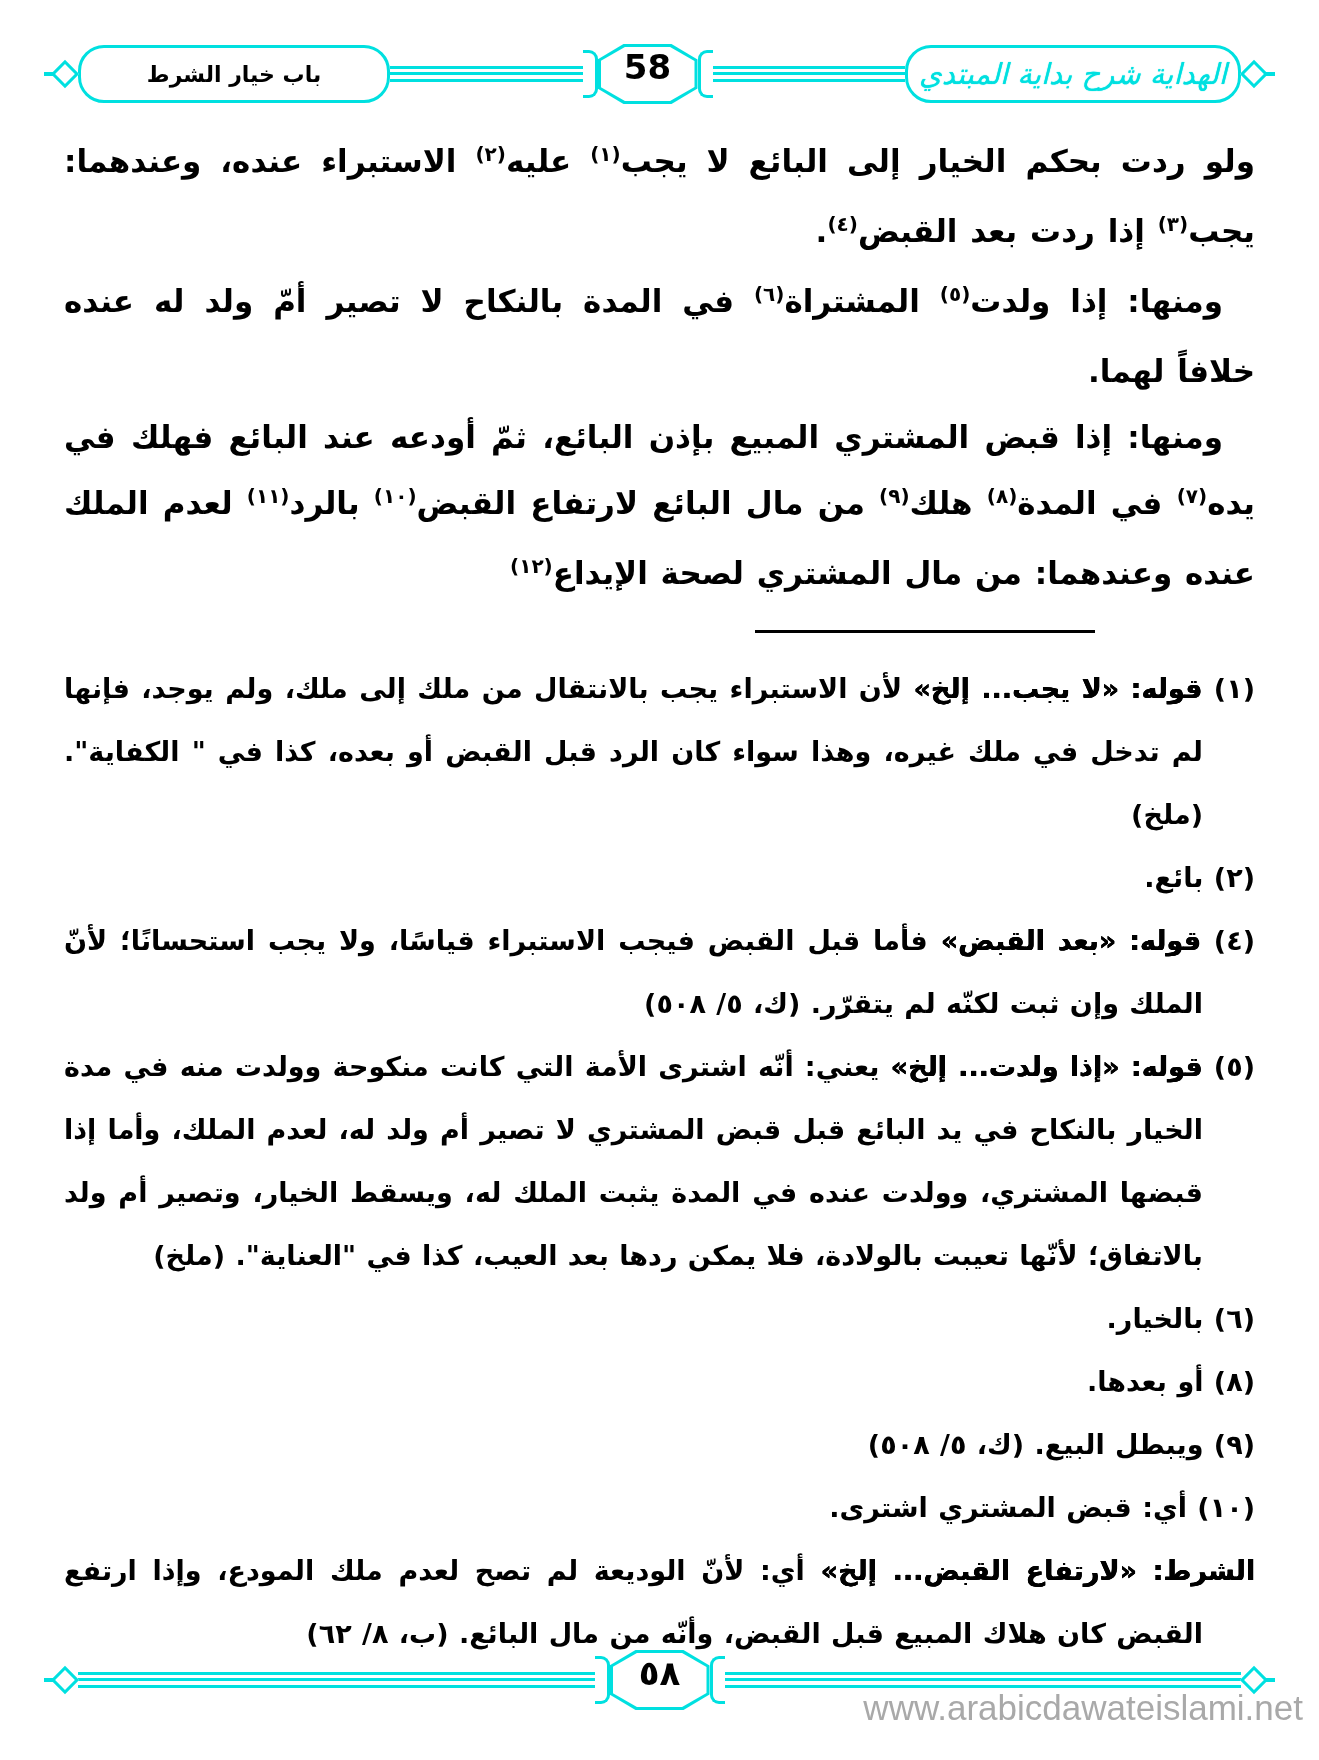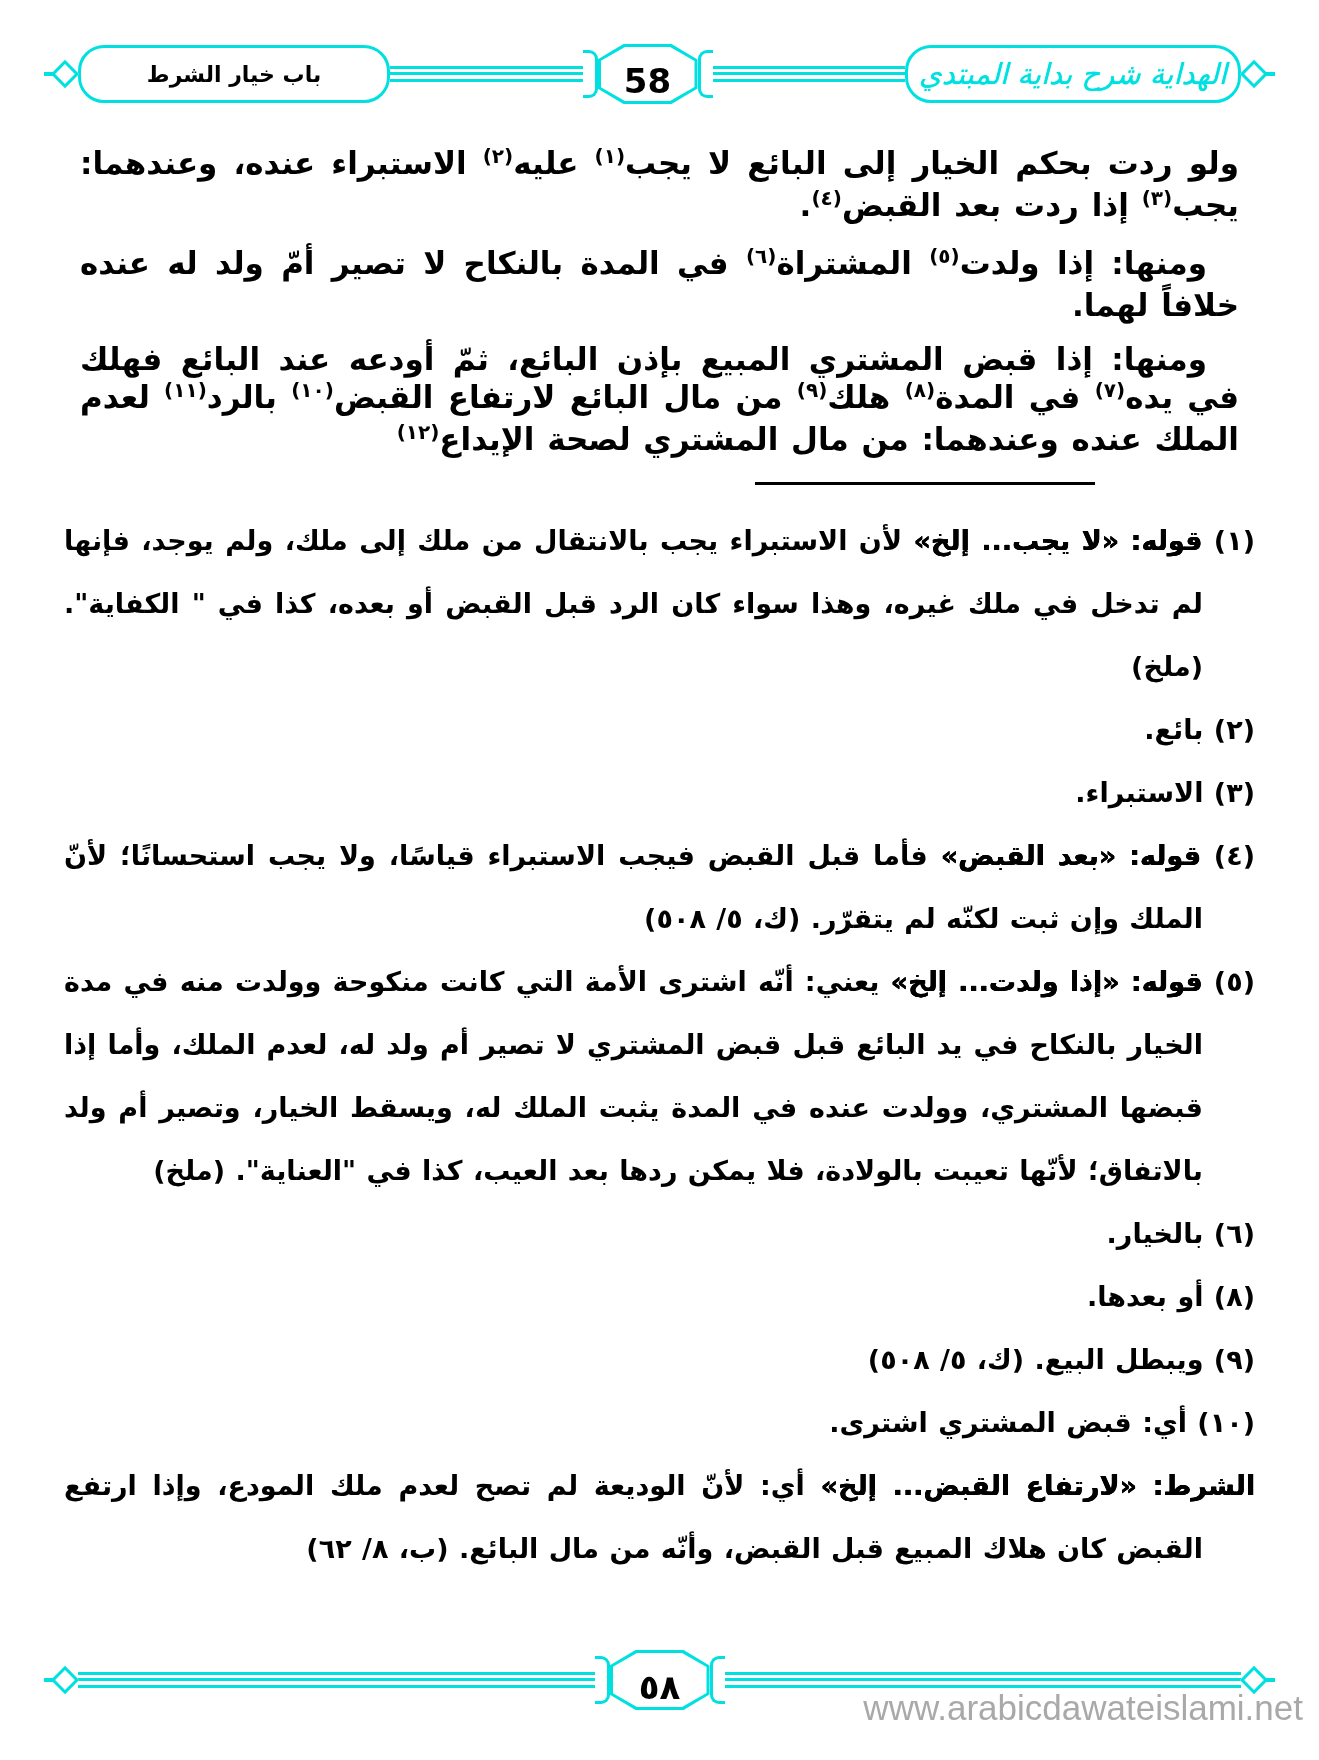--- a/index.html
+++ b/index.html
@@ -26,38 +26,38 @@
     box-shadow:0 0 0 1px #fff inset;
   }
   .capsule-chapter{width:312px;font-size:22px;font-weight:700;}
   .capsule-book{width:336px;font-size:29px;font-weight:400;color:var(--cyan);
     font-style:italic;letter-spacing:-1px;text-shadow:0 0 1px var(--cyan);}
   .octagon{width:100px;height:60px;background:var(--cyan);
     clip-path:polygon(26% 0,74% 0,100% 26%,100% 74%,74% 100%,26% 100%,0 74%,0 26%);
     display:flex;padding:3px;}
   .octagon-inner{flex:1;background:#fff;
     clip-path:polygon(26% 0,74% 0,100% 26%,100% 74%,74% 100%,26% 100%,0 74%,0 26%);
-    display:flex;align-items:flex-end;justify-content:center;
+    display:flex;align-items:flex-start;justify-content:center;
     font-size:34px;font-weight:700;}
   .bracket{width:15px;height:48px;background:#fff;border:3px solid var(--cyan);}
   .bracket-open-right{border-right:none;border-radius:9px 0 0 9px;}
   .bracket-open-left{border-left:none;border-radius:0 9px 9px 0;}
   .finial{width:26px;height:26px;position:relative;flex:0 0 26px;}
   .finial::before{content:"";position:absolute;inset:3px;border:3px solid var(--cyan);
     transform:rotate(45deg);background:#fff;}
   .finial::after{content:"";position:absolute;top:11px;width:10px;height:4px;background:var(--cyan);}
   .finial-left::after{left:-8px;}
   .finial-right::after{right:-8px;}
 
   
   .content{
     position:absolute;top:128px;left:64px;right:64px;
     direction:rtl;text-align:justify;font-weight:700;
   }
-  .para{margin:16px;font-size:31px;line-height:38px;word-spacing:2px;}
+  .para{margin:0;font-size:31px;line-height:66px;word-spacing:2px;}
   .para.indent{text-indent:32px;}
   .sup{font-size:20px;position:relative;top:-11px;white-space:nowrap;}
 
   .separator{height:3px;background:#000;width:340px;margin:20px 160px 24px auto;}
 
   .footnotes{margin-top:4px;}
   .footnote{margin:0;font-size:27px;line-height:63px;word-spacing:1px;
     padding-right:52px;text-indent:-52px;}
   .fn-num{font-weight:700;}
   .fn-strong{text-shadow:0 0 .6px #000, .4px 0 0 #000;}
@@ -94,21 +94,20 @@
 <div class="content">
   <div>
       <p class="para"><span>ولو ردت بحكم الخيار إلى البائع لا يجب</span><span class="sup">(١)</span><span> عليه</span><span class="sup">(٢)</span><span> الاستبراء عنده، وعندهما: يجب</span><span class="sup">(٣)</span><span> إذا ردت بعد القبض</span><span class="sup">(٤)</span><span>.</span></p>
       <p class="para indent"><span>ومنها: إذا ولدت</span><span class="sup">(٥)</span><span> المشتراة</span><span class="sup">(٦)</span><span> في المدة بالنكاح لا تصير أمّ ولد له عنده خلافاً لهما.</span></p>
       <p class="para indent"><span>ومنها: إذا قبض المشتري المبيع بإذن البائع، ثمّ أودعه عند البائع فهلك في يده</span><span class="sup">(٧)</span><span> في المدة</span><span class="sup">(٨)</span><span> هلك</span><span class="sup">(٩)</span><span> من مال البائع لارتفاع القبض</span><span class="sup">(١٠)</span><span> بالرد</span><span class="sup">(١١)</span><span> لعدم الملك عنده وعندهما: من مال المشتري لصحة الإيداع</span><span class="sup">(١٢)</span></p>
     </div>
   <div class="separator"></div>
   <div class="footnotes">
       <p class="footnote"><span class="fn-num">(١) </span><span class="fn-strong">قوله: «لا يجب... إلخ»</span><span> لأن الاستبراء يجب بالانتقال من ملك إلى ملك، ولم يوجد، فإنها لم تدخل في ملك غيره، وهذا سواء كان الرد قبل القبض أو بعده، كذا في " الكفاية". (ملخ)</span></p>
       <p class="footnote"><span class="fn-num">(٢) </span><span> بائع.</span></p>
-      <p class="footnote"><span class="fn-num">(٣) </span><span> الاستبراء.</span></p>
       <p class="footnote"><span class="fn-num">(٤) </span><span class="fn-strong">قوله: «بعد القبض»</span><span> فأما قبل القبض فيجب الاستبراء قياسًا، ولا يجب استحسانًا؛ لأنّ الملك وإن ثبت لكنّه لم يتقرّر. (ك، ٥/ ٥٠٨)</span></p>
       <p class="footnote"><span class="fn-num">(٥) </span><span class="fn-strong">قوله: «إذا ولدت... إلخ»</span><span> يعني: أنّه اشترى الأمة التي كانت منكوحة وولدت منه في مدة الخيار بالنكاح في يد البائع قبل قبض المشتري لا تصير أم ولد له، لعدم الملك، وأما إذا قبضها المشتري، وولدت عنده في المدة يثبت الملك له، ويسقط الخيار، وتصير أم ولد بالاتفاق؛ لأنّها تعيبت بالولادة، فلا يمكن ردها بعد العيب، كذا في "العناية". (ملخ)</span></p>
       <p class="footnote"><span class="fn-num">(٦) </span><span> بالخيار.</span></p>
       <p class="footnote"><span class="fn-num">(٨) </span><span> أو بعدها.</span></p>
       <p class="footnote"><span class="fn-num">(٩) </span><span> ويبطل البيع. (ك، ٥/ ٥٠٨)</span></p>
       <p class="footnote"><span class="fn-num">(١٠) </span><span> أي: قبض المشتري اشترى.</span></p>
       <p class="footnote"><span class="fn-strong">الشرط: «لارتفاع القبض... إلخ»</span><span> أي: لأنّ الوديعة لم تصح لعدم ملك المودع، وإذا ارتفع القبض كان هلاك المبيع قبل القبض، وأنّه من مال البائع. (ب، ٨/ ٦٢)</span></p>
     </div>
 </div>
 

